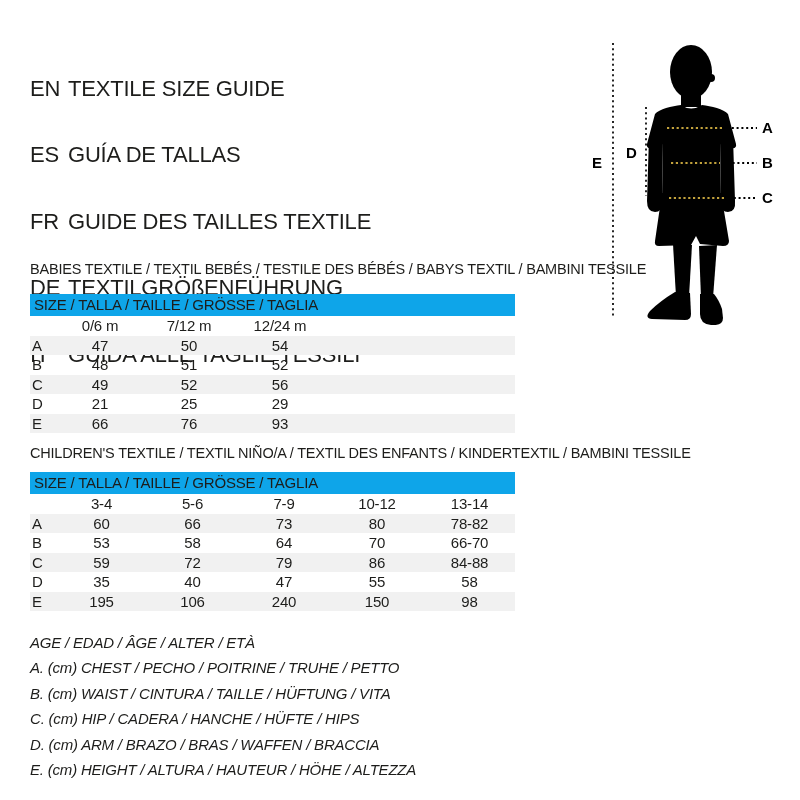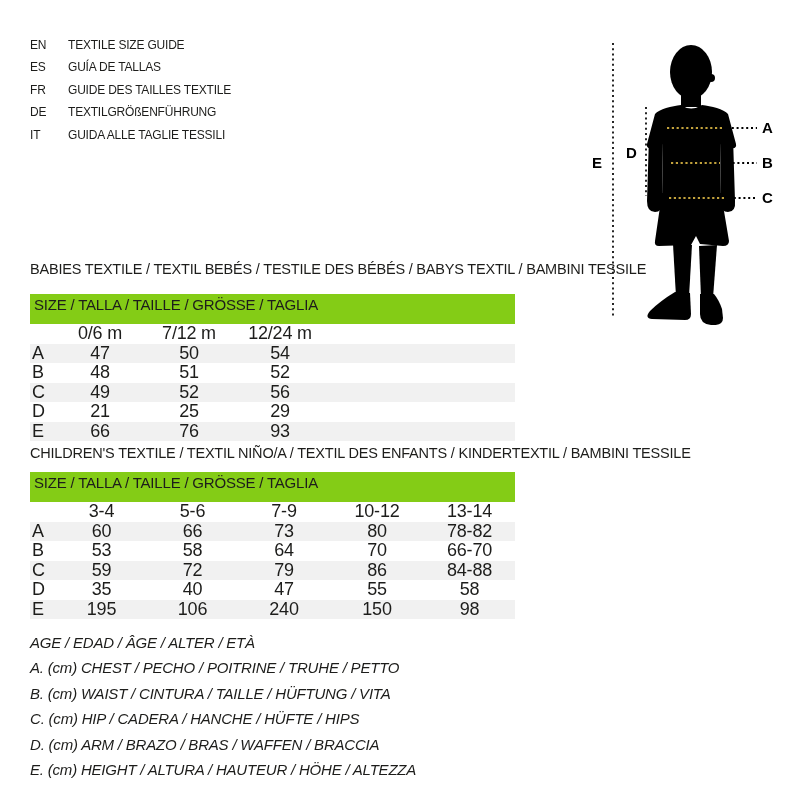--- a/index.html
+++ b/index.html
@@ -3,29 +3,29 @@
 <meta charset="utf-8">
 <style>
   html,body{margin:0;padding:0;}
   body{
     width:800px;height:800px;position:relative;background:#ffffff;
     font-family:"Liberation Sans",sans-serif;color:#1d1d1b;
     letter-spacing:-0.2px;overflow:hidden;
   }
   
   .lang-block{position:absolute;left:30px;top:34px;}
-  .lang-line{display:flex;height:22.4px;line-height:22.4px;font-size:12px;}
+  .lang-line{display:flex;height:22.4px;line-height:22.4px;font-size:22px;margin-top:44px;}
   .lang-code{width:38px;flex:0 0 38px;}
   
   .figure-wrap{position:absolute;left:560px;top:25px;width:240px;height:300px;}
   
   .section-title{position:absolute;left:30px;font-size:14.5px;line-height:16px;white-space:nowrap;}
   .size-table{position:absolute;left:30px;width:485px;}
-  .size-bar{height:30px;line-height:22px;background:#84cc16;font-size:15px;padding-left:4px;box-sizing:border-box;}
-  .trow{display:grid;height:19.5px;line-height:19.5px;font-size:18px;}
+  .size-bar{height:22px;line-height:22px;background:#0ea5e9;font-size:15px;padding-left:4px;box-sizing:border-box;}
+  .trow{display:grid;height:19.5px;line-height:19.5px;font-size:15px;}
   .t3{grid-template-columns:26px 88px 90px 92px 1fr;}
   .t5{grid-template-columns:26px 91px 91px 92px 94px 91px;}
   .trow .cell{text-align:center;}
   .trow .rlabel{text-align:left;padding-left:2px;}
   .trow.alt{background:#f1f1f1;}
   
   .legend{position:absolute;left:30px;top:630px;}
   .legend-line{height:25.4px;line-height:25.4px;font-size:15px;white-space:nowrap;font-style:italic;}
 </style>
 </head>

